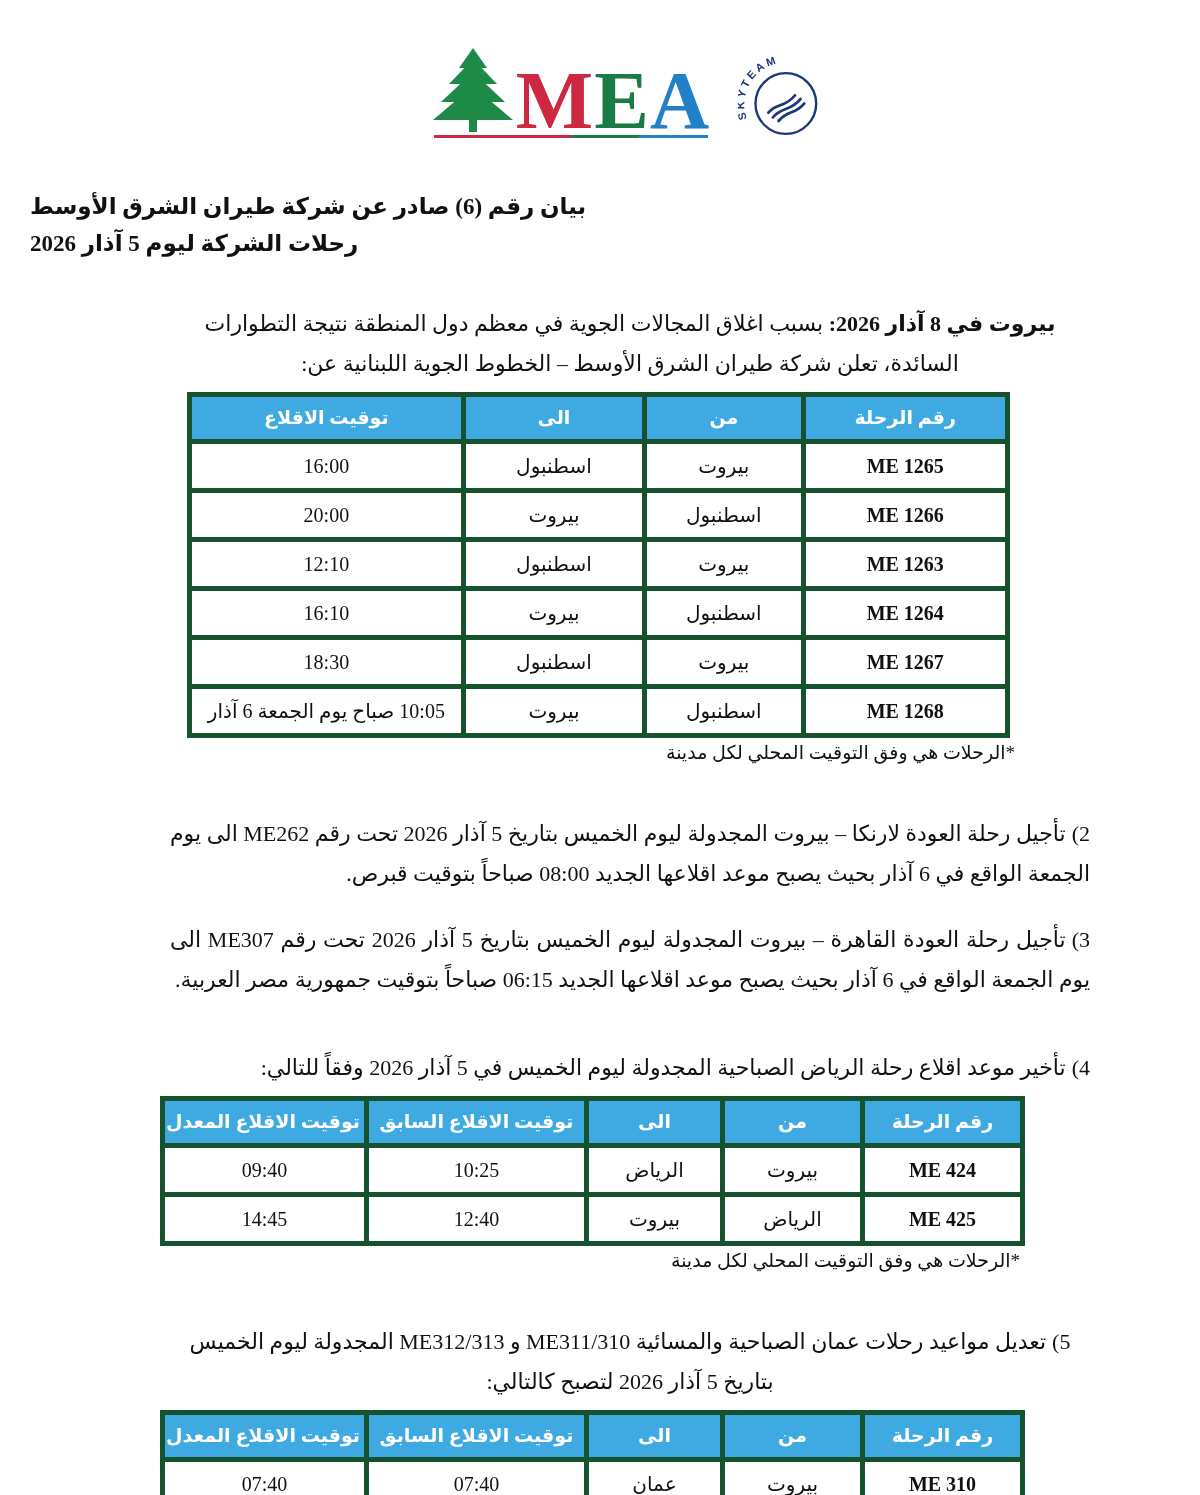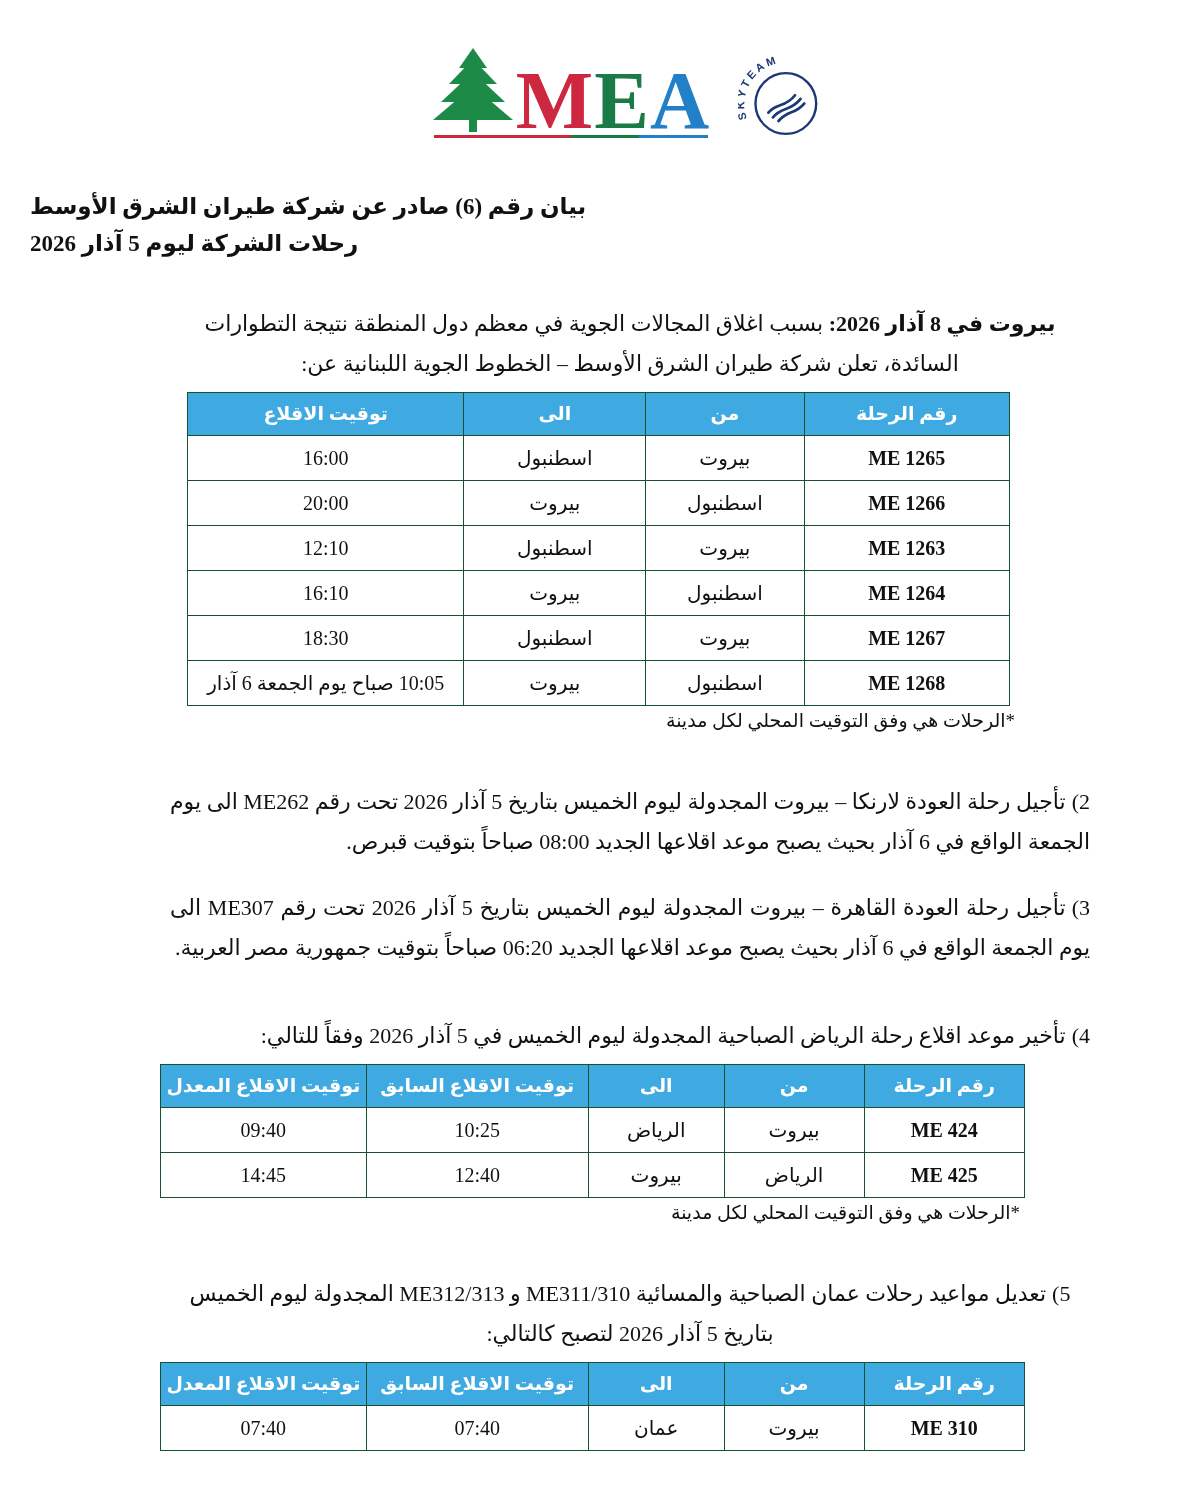--- a/index.html
+++ b/index.html
@@ -60,21 +60,21 @@
   .gap-lg{margin-top:48px;}
 
   
   table{
     direction:rtl;border-collapse:collapse;table-layout:fixed;
     margin-top:8px;background:#fff;
   }
   .t-ist{width:823px;margin-right:80px;}
   .t-wide{width:865px;margin-right:65px;}
   th,td{
-    border:1px solid #14532d;text-align:center;vertical-align:middle;
+    border:5px solid #14532d;text-align:center;vertical-align:middle;
     overflow:hidden;white-space:nowrap;
   }
   th{
     background:#3FA9E1;color:#ffffff;font-weight:bold;
     font-size:19px;height:31px;padding:1px 4px;
   }
   td{font-size:20px;padding:2px 4px;}
   .t-ist td{height:29px;}
   .t-wide td{height:35px;}
   td.flight{font-weight:bold;font-family:"Liberation Serif","DejaVu Sans",serif;}
@@ -187,21 +187,21 @@
           </tr>
         </tbody>
       </table>
     <div class="footnote fn-ist">*الرحلات هي وفق التوقيت المحلي لكل مدينة</div>
 
     <div class="item justify gap-lg">
       <span class="num">2)</span><span>تأجيل رحلة العودة لارنكا – بيروت المجدولة ليوم الخميس بتاريخ 5 آذار 2026 تحت رقم ME262 الى يوم الجمعة الواقع في 6 آذار بحيث يصبح موعد اقلاعها الجديد 08:00 صباحاً بتوقيت قبرص.</span>
     </div>
 
     <div class="item justify">
-      <span class="num">3)</span><span>تأجيل رحلة العودة القاهرة – بيروت المجدولة ليوم الخميس بتاريخ 5 آذار 2026 تحت رقم ME307 الى يوم الجمعة الواقع في 6 آذار بحيث يصبح موعد اقلاعها الجديد 06:20 صباحاً بتوقيت جمهورية مصر العربية.</span>
+      <span class="num">3)</span><span>تأجيل رحلة العودة القاهرة – بيروت المجدولة ليوم الخميس بتاريخ 5 آذار 2026 تحت رقم ME307 الى يوم الجمعة الواقع في 6 آذار بحيث يصبح موعد اقلاعها الجديد 06:15 صباحاً بتوقيت جمهورية مصر العربية.</span>
     </div>
 
     <div class="item gap-lg">
       <span class="num">4)</span><span>تأخير موعد اقلاع رحلة الرياض الصباحية المجدولة ليوم الخميس في 5 آذار 2026 وفقاً للتالي:</span>
     </div>
     <table class="t-wide">
         <thead>
           <tr>
             <th>رقم الرحلة</th>
             <th>من</th>

